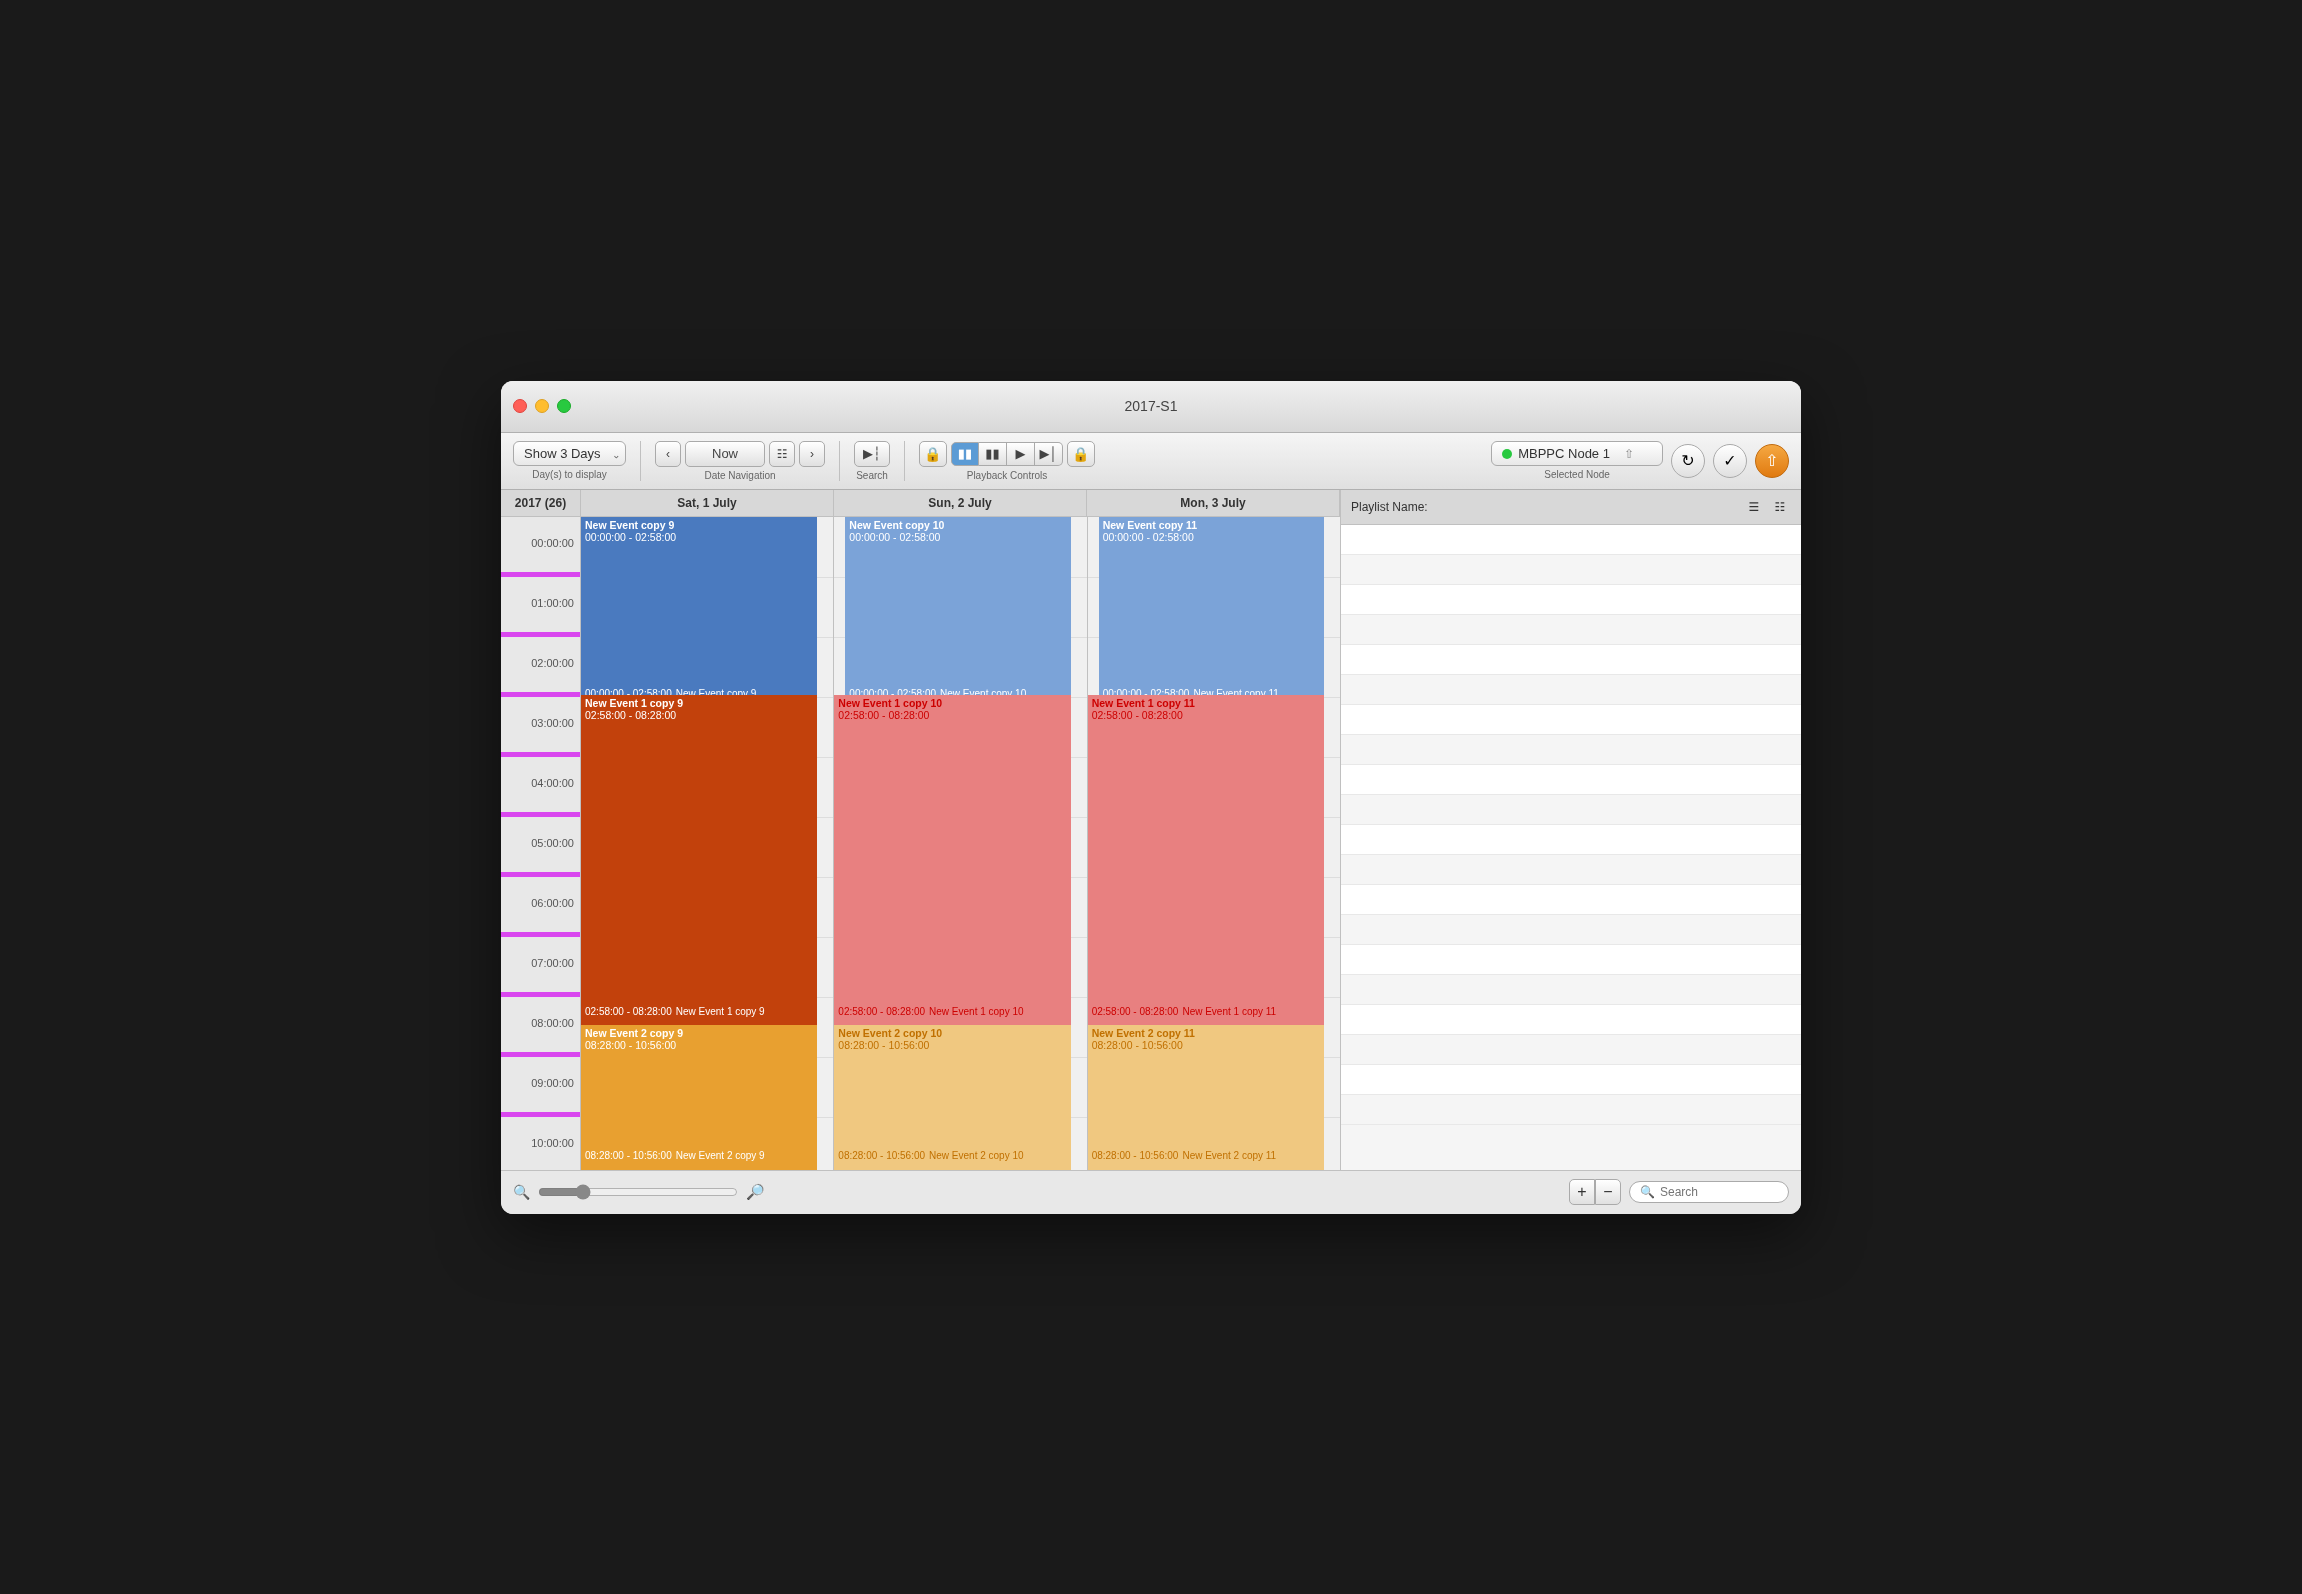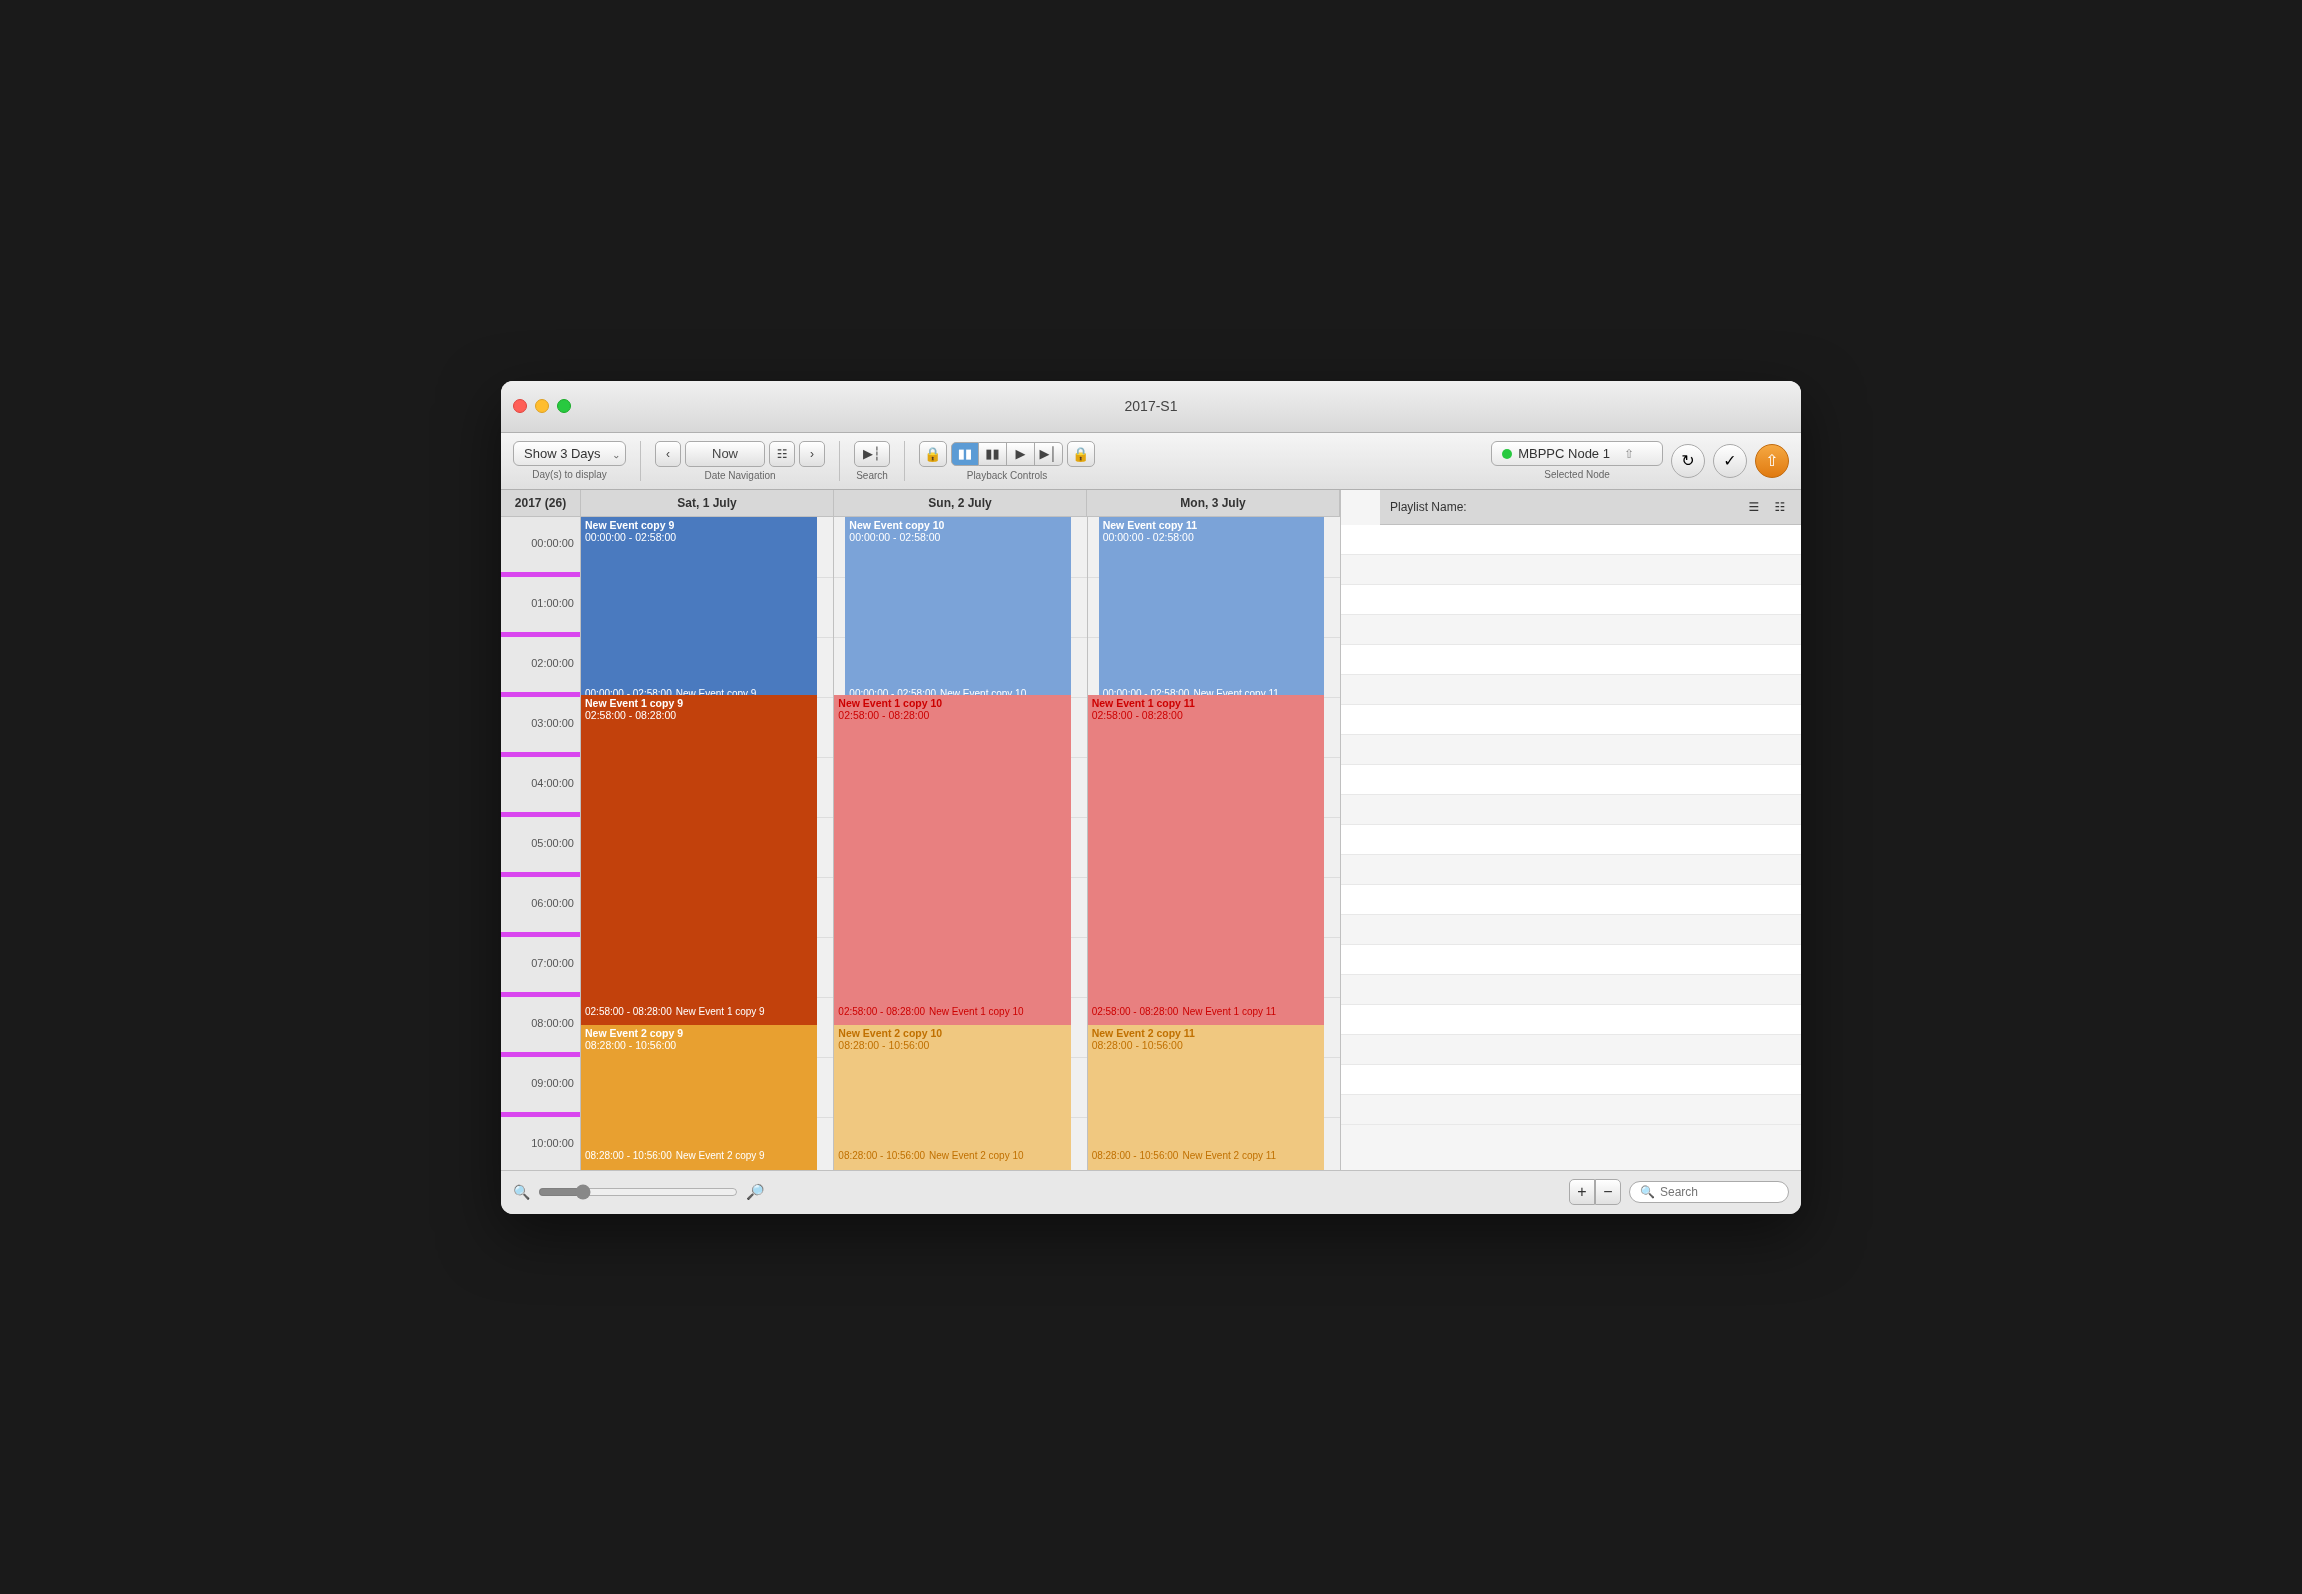--- a/index.html
+++ b/index.html
@@ -273,21 +273,20 @@
     .playlist-header {
       display: flex;
       align-items: center;
       justify-content: space-between;
       padding: 6px 10px;
       background: #d8d8d8;
       border-bottom: 1px solid #c0c0c0;
       font-size: 12px;
       color: #333;
       font-weight: 500;
-      margin-left: 39px;
     }
     .playlist-icons {
       display: flex;
       gap: 4px;
     }
     .playlist-icon-btn {
       width: 22px;
       height: 22px;
       display: flex;
       align-items: center;

